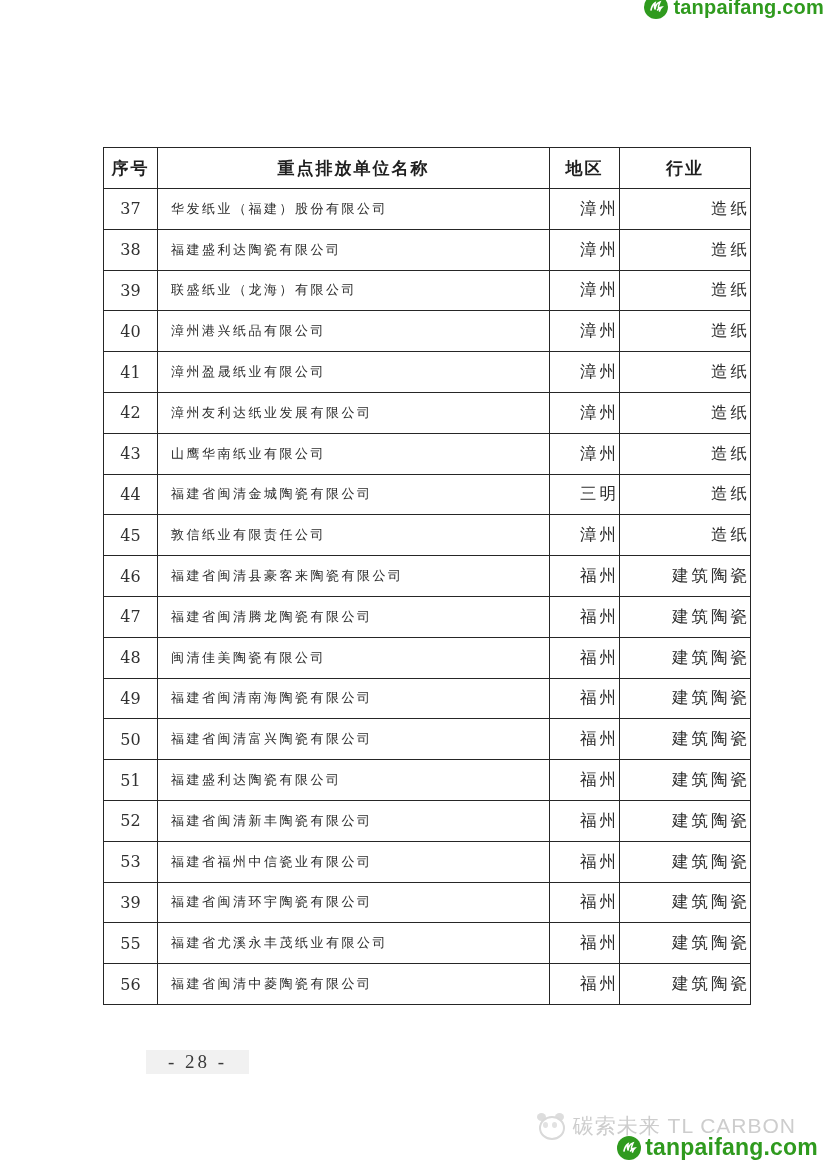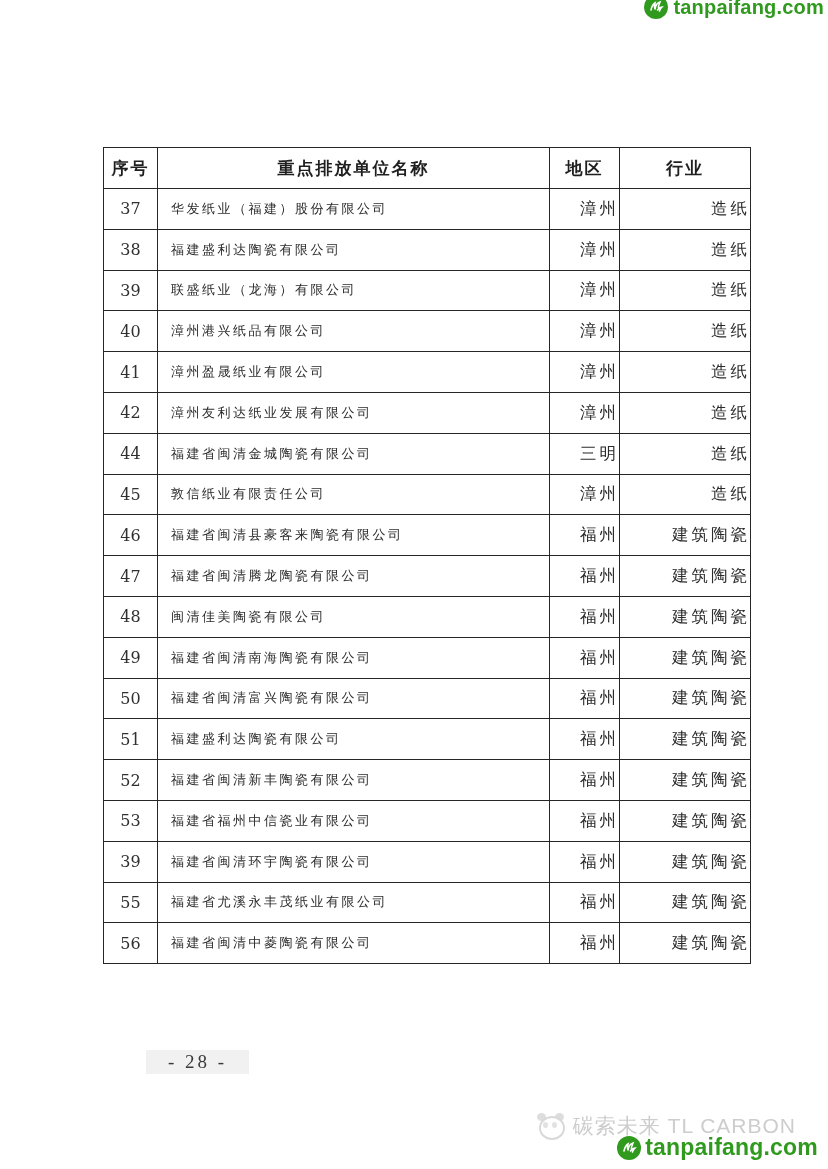--- a/index.html
+++ b/index.html
@@ -149,20 +149,26 @@
       </tr>
       <tr>
         <td class="cell-no">41</td>
         <td class="cell-name">漳州盈晟纸业有限公司</td>
         <td class="cell-region">漳州</td>
         <td class="cell-industry">造纸</td>
       </tr>
       <tr>
         <td class="cell-no">42</td>
         <td class="cell-name">漳州友利达纸业发展有限公司</td>
+        <td class="cell-region">漳州</td>
+        <td class="cell-industry">造纸</td>
+      </tr>
+      <tr>
+        <td class="cell-no">43</td>
+        <td class="cell-name">山鹰华南纸业有限公司</td>
         <td class="cell-region">漳州</td>
         <td class="cell-industry">造纸</td>
       </tr>
       <tr>
         <td class="cell-no">44</td>
         <td class="cell-name">福建省闽清金城陶瓷有限公司</td>
         <td class="cell-region">三明</td>
         <td class="cell-industry">造纸</td>
       </tr>
       <tr>

